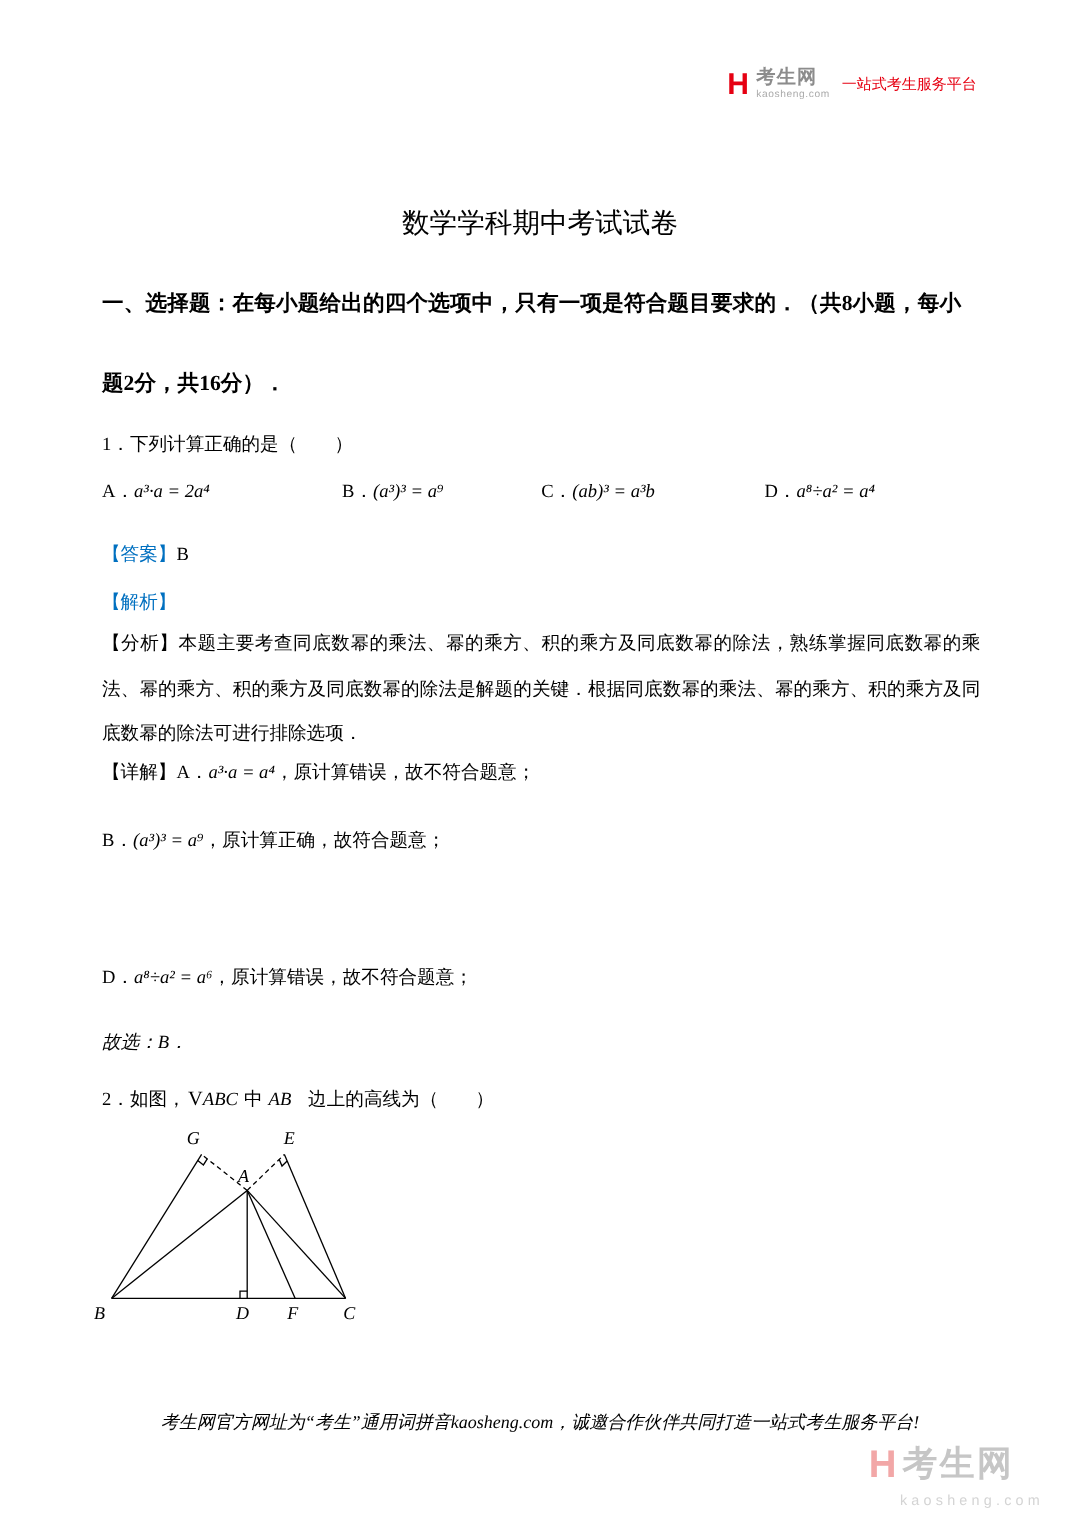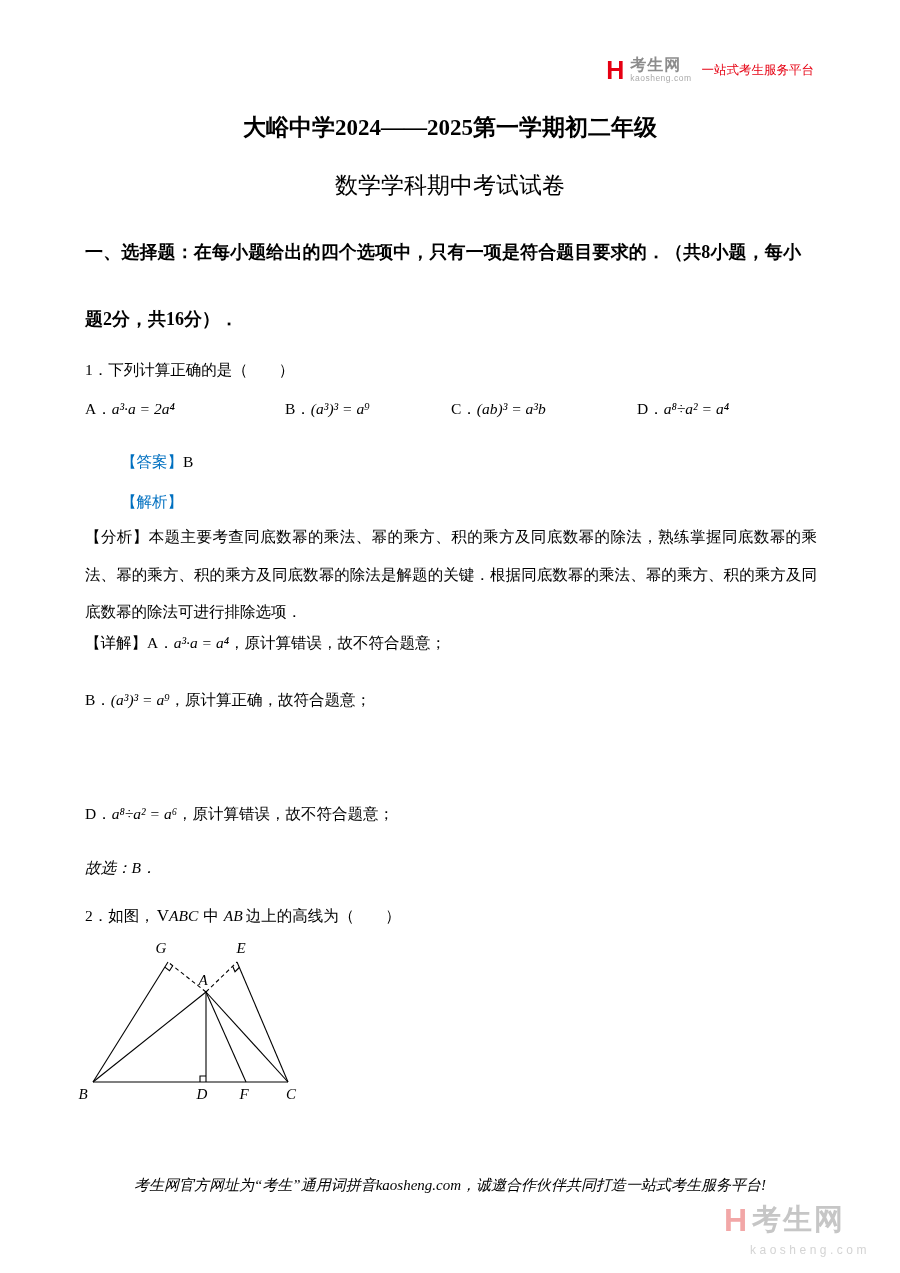--- a/index.html
+++ b/index.html
@@ -23,34 +23,34 @@
                      font-size:18px; font-weight:bold; line-height:67px; text-align:justify; }
 
   .q1-stem { position:absolute; top:360px; left:85px; font-size:15.5px; }
 
   .options { position:absolute; top:399px; left:85px; width:732px; height:26px; font-size:15.5px; }
   .opt { position:absolute; top:0; white-space:nowrap; }
   .opt-a{left:0} .opt-b{left:200px} .opt-c{left:366px} .opt-d{left:552px}
   .math { font-style:italic; font-family:"Liberation Serif","DejaVu Serif",serif; }
 
   .answer-line { position:absolute; top:452px; left:85px; font-size:15.5px; }
-  .blue { color:#0070C0;margin-left:36px; }
+  .blue { color:#0070C0; }
   .jiexi-line { position:absolute; top:492px; left:85px; font-size:15.5px;text-align:right; }
 
   .analysis { position:absolute; top:518px; left:85px; width:732px;
               font-size:15.5px; line-height:37.5px; text-align:justify; }
 
   .detail { position:absolute; left:85px; font-size:15.5px; }
   .d0{top:633px} .d1{top:690px} .d2{top:747px} .d3{top:804px}
   .conclusion { position:absolute; top:858px; left:85px; font-size:15.5px;font-style:italic; }
 
   .q2-stem { position:absolute; top:906px; left:85px; font-size:15.5px; }
   .q2-tri { font-size:17px; margin-left:2px; }
   .q2-mid { margin:0 5px; }
-  .q2-side { margin-right:3px; }
+  .q2-side { margin-right:14px; }
 
   .figure { position:absolute; left:55px; top:938px; }
   .figure line, .figure path, .figure polyline { stroke:#000; stroke-width:1.1; fill:none; }
   .figure .dashed { stroke-dasharray:4 3; }
   .figure text { font-family:"Liberation Serif","DejaVu Serif",serif; font-style:italic; font-size:15px; fill:#000; }
 
   .footer { position:absolute; top:1176px; left:0; width:100%; text-align:center; font-size:15px;font-style:italic; }
 
   .watermark { position:absolute; top:1200px; right:30px;
                font-family:"Liberation Sans","DejaVu Sans",sans-serif; }
@@ -66,21 +66,20 @@
 
   <div class="logo">
     <span class="logo-icon">H</span>
     <span class="logo-col">
       <span class="logo-brand">考生网</span>
       <span class="logo-domain">kaosheng.com</span>
     </span>
     <span class="logo-tagline">一站式考生服务平台</span>
   </div>
 
-  <h1 class="title1">大峪中学2024——2025第一学期初二年级</h1>
   <h1 class="title2">数学学科期中考试试卷</h1>
 
   <p class="section-heading">一、选择题：在每小题给出的四个选项中，只有一项是符合题目要求的．（共8小题，每小题2分，共16分）．</p>
 
   <p class="q1-stem">1．下列计算正确的是（　　）</p>
 
   <div class="options">
     <span class="opt opt-a"><span>A．</span><span class="math">a³·a = 2a⁴</span></span>
     <span class="opt opt-b"><span>B．</span><span class="math">(a³)³ = a⁹</span></span>
     <span class="opt opt-c"><span>C．</span><span class="math">(ab)³ = a³b</span></span>

